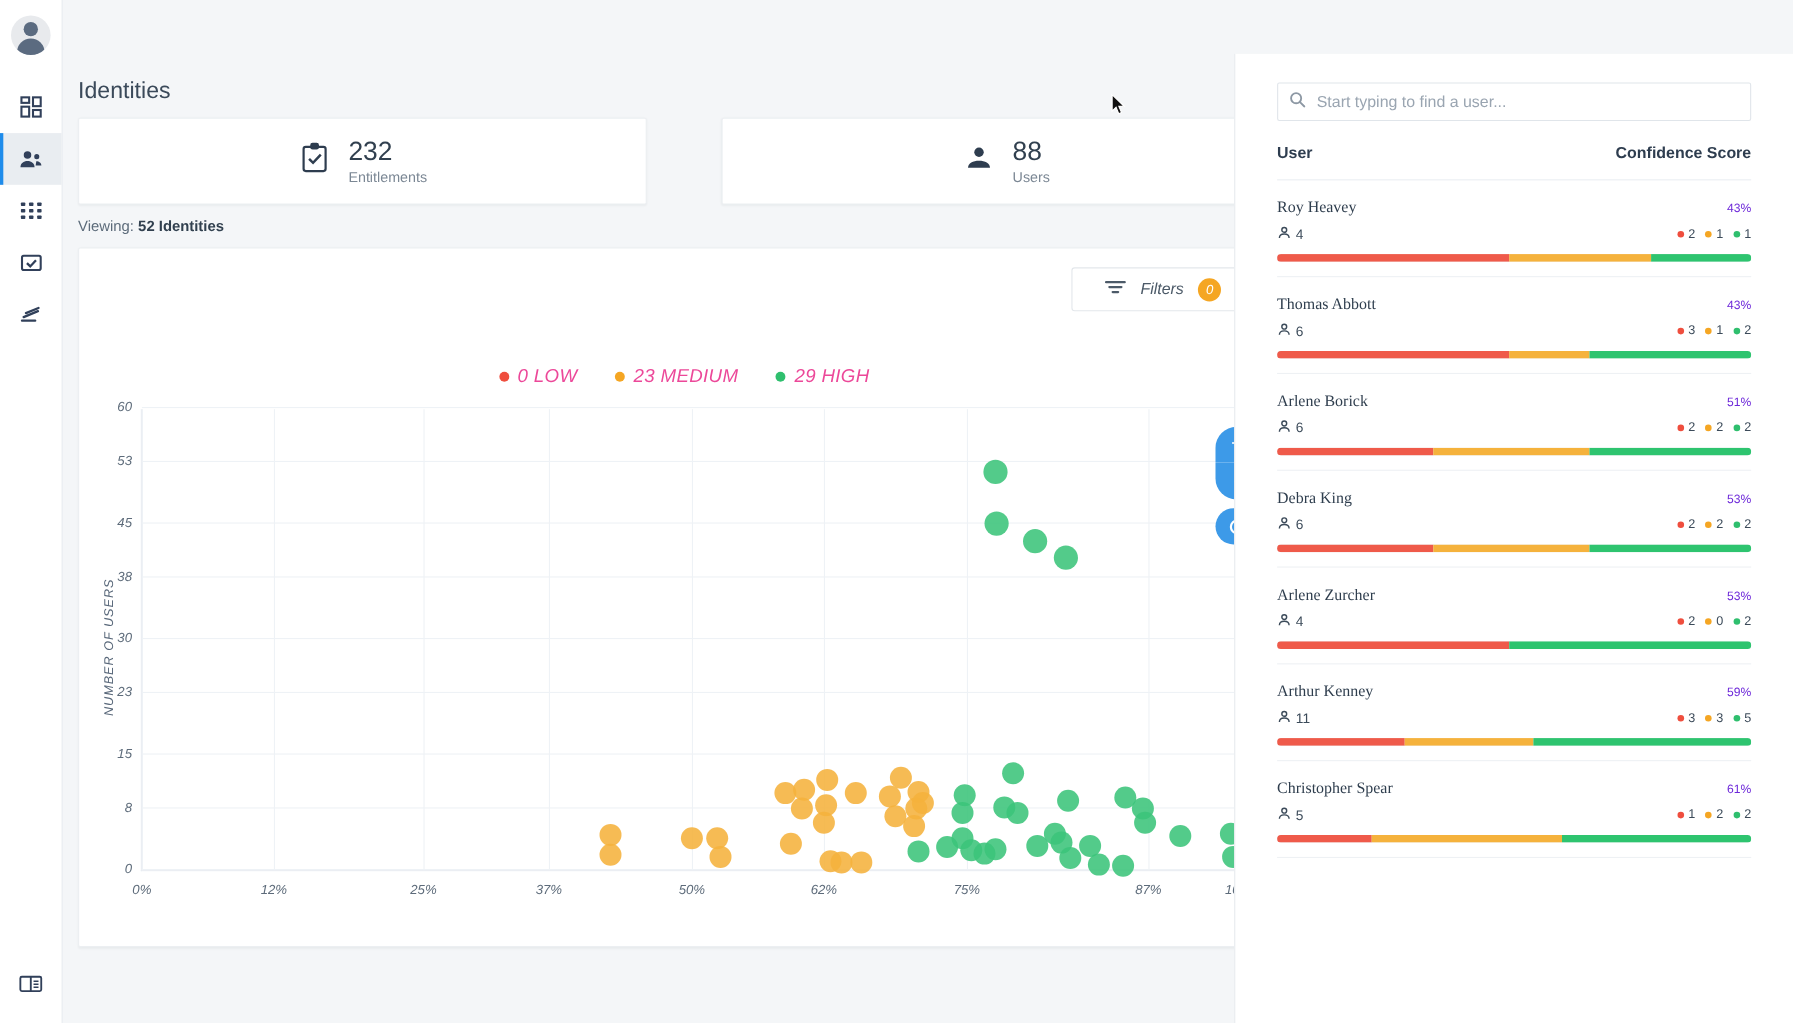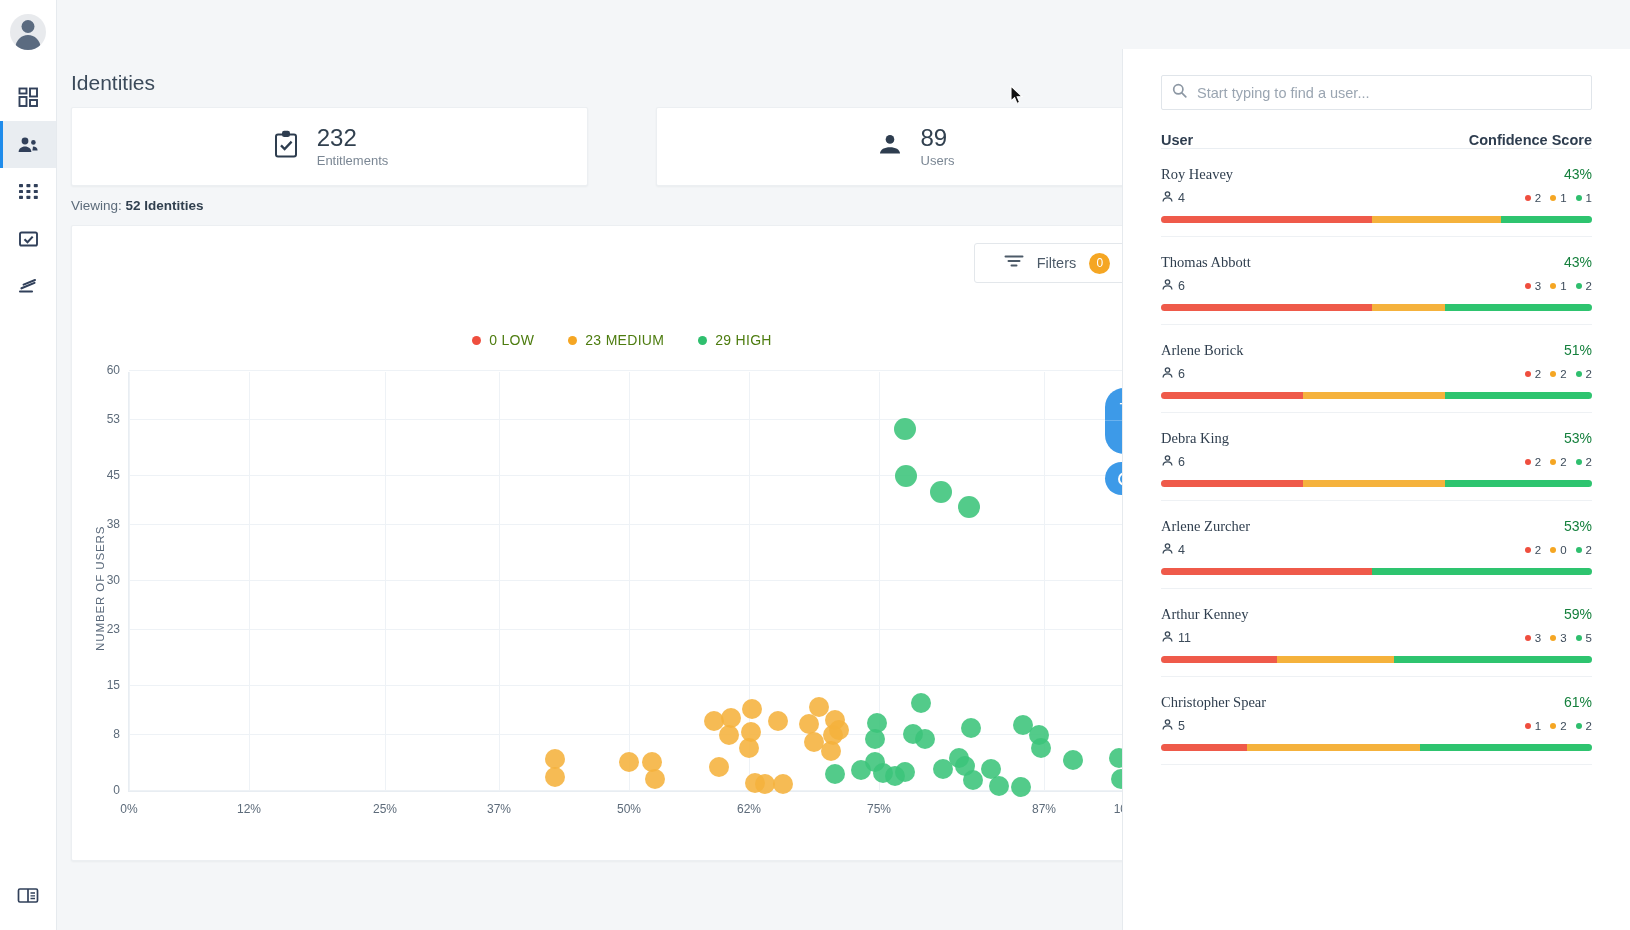--- a/index.html
+++ b/index.html
@@ -83,41 +83,42 @@
   .stat-text .lbl { font-size: 13px; color: #7b8794; margin-top: 2px; }
 
   .viewing-line { margin: 12px 0 0 0; font-size: 13.5px; color: #5c6b7a; }
   .viewing-line b { color: #31404f; }
 
   
   .chart-panel {
     margin-top: 12px; background: #fff; border: 1px solid #eceff2;
     border-radius: 2px; height: 636px; position: relative;
     box-shadow: 0 1px 2px rgba(40,50,65,0.05);
+    font-style: italic;
   }
   .filters-btn {
     position: absolute; right: 32px; top: 17px;
     width: 166px; height: 40px; border: 1px solid #e3e7eb; background: #fff;
     border-radius: 3px; display: flex; align-items: center; justify-content: center;
     gap: 13px; cursor: pointer;
   }
   .filters-btn .lbl { font-size: 14.5px; color: #4c5a68; }
   .filters-badge {
     width: 21px; height: 21px; border-radius: 50%; background: #f5a623;
     color: #fff; font-size: 12px; display: flex; align-items: center;
     justify-content: center;
   }
 
   .legend {
     position: absolute; left: 0; right: 0; top: 106px;
     display: flex; justify-content: center; gap: 34px;
   }
   .legend-item { display: flex; align-items: center; gap: 8px; }
   .legend-dot { width: 9px; height: 9px; border-radius: 50%; }
-  .legend-lbl { font-size: 14px; color: #4d7c0f; letter-spacing: .3px; }
+  .legend-lbl { font-size: 17px; color: #ec4899; letter-spacing: .3px; }
 
   .plot-wrap { position: absolute; left: 0; top: 140px; right: 0; bottom: 0; }
   .y-axis-title {
     position: absolute; left: 22px; top: 285px;
     transform: rotate(-90deg); transform-origin: left top;
     font-size: 11.5px; color: #59687a; letter-spacing: .9px; white-space: nowrap;
   }
   .x-axis-title {
     position: absolute; left: 0; right: 0; bottom: 18px; text-align: center;
     font-size: 11.5px; color: #59687a; letter-spacing: .9px;
@@ -171,28 +172,28 @@
     height: 35px; border: 1px solid #e0e5ea; border-radius: 2px;
     display: flex; align-items: center; padding: 0 10px; gap: 10px;
   }
   .search-box input {
     border: none; outline: none; font-size: 14.5px; color: #33404e;
     width: 100%; font-family: "Liberation Sans", sans-serif; background: transparent;
   }
   .search-box input::placeholder { color: #9aa5b1; }
   .list-head {
     display: flex; justify-content: space-between; align-items: baseline;
-    margin-top: 22px; 
+    margin-top: 22px; padding-bottom: 15px;
     border-bottom: 1px solid #eaeef2;
   }
   .list-head span { font-size: 14.5px; font-weight: bold; color: #2e3d4f; }
   .urow { padding: 17px 0 13px 0; border-bottom: 1px solid #eef1f4; }
   .urow-top { display: flex; justify-content: space-between; align-items: baseline; }
   .uname { font-size: 14.5px; color: #2f3e4e; font-family: Liberation Serif, serif; }
-  .uscore { font-size: 14px; color: #15803d; }
+  .uscore { font-size: 11px; color: #6d28d9; }
   .urow-mid {
     display: flex; justify-content: space-between; align-items: center;
     margin-top: 7px;
   }
   .ucount { display: flex; align-items: center; gap: 4px; font-size: 12.5px; color: #3c4b5a; }
   .ubadges { display: flex; align-items: center; gap: 9px; }
   .ubadge { display: flex; align-items: center; gap: 4px; font-size: 11.5px; color: #3c4b5a; }
   .ubdot { width: 6px; height: 6px; border-radius: 50%; }
   .ubar {
     margin-top: 10px; height: 7px; border-radius: 4px; overflow: hidden;
@@ -302,21 +303,21 @@
       </div>
       <div class="stat-card">
         <div class="stat-inner">
           <span>
             <svg width="30" height="30" viewBox="0 0 30 30" fill="#2e3d4f">
               <circle cx="15" cy="9.4" r="4.3"></circle>
               <path d="M5 23.6c0-4.2 4.6-6.4 10-6.4s10 2.2 10 6.4z"></path>
             </svg>
           </span>
           <div class="stat-text">
-            <div class="num">89</div>
+            <div class="num">88</div>
             <div class="lbl">Users</div>
           </div>
         </div>
       </div>
     </div>
 
     <div class="viewing-line">
       <span>Viewing:</span>
       <b>52 Identities</b>
     </div>

